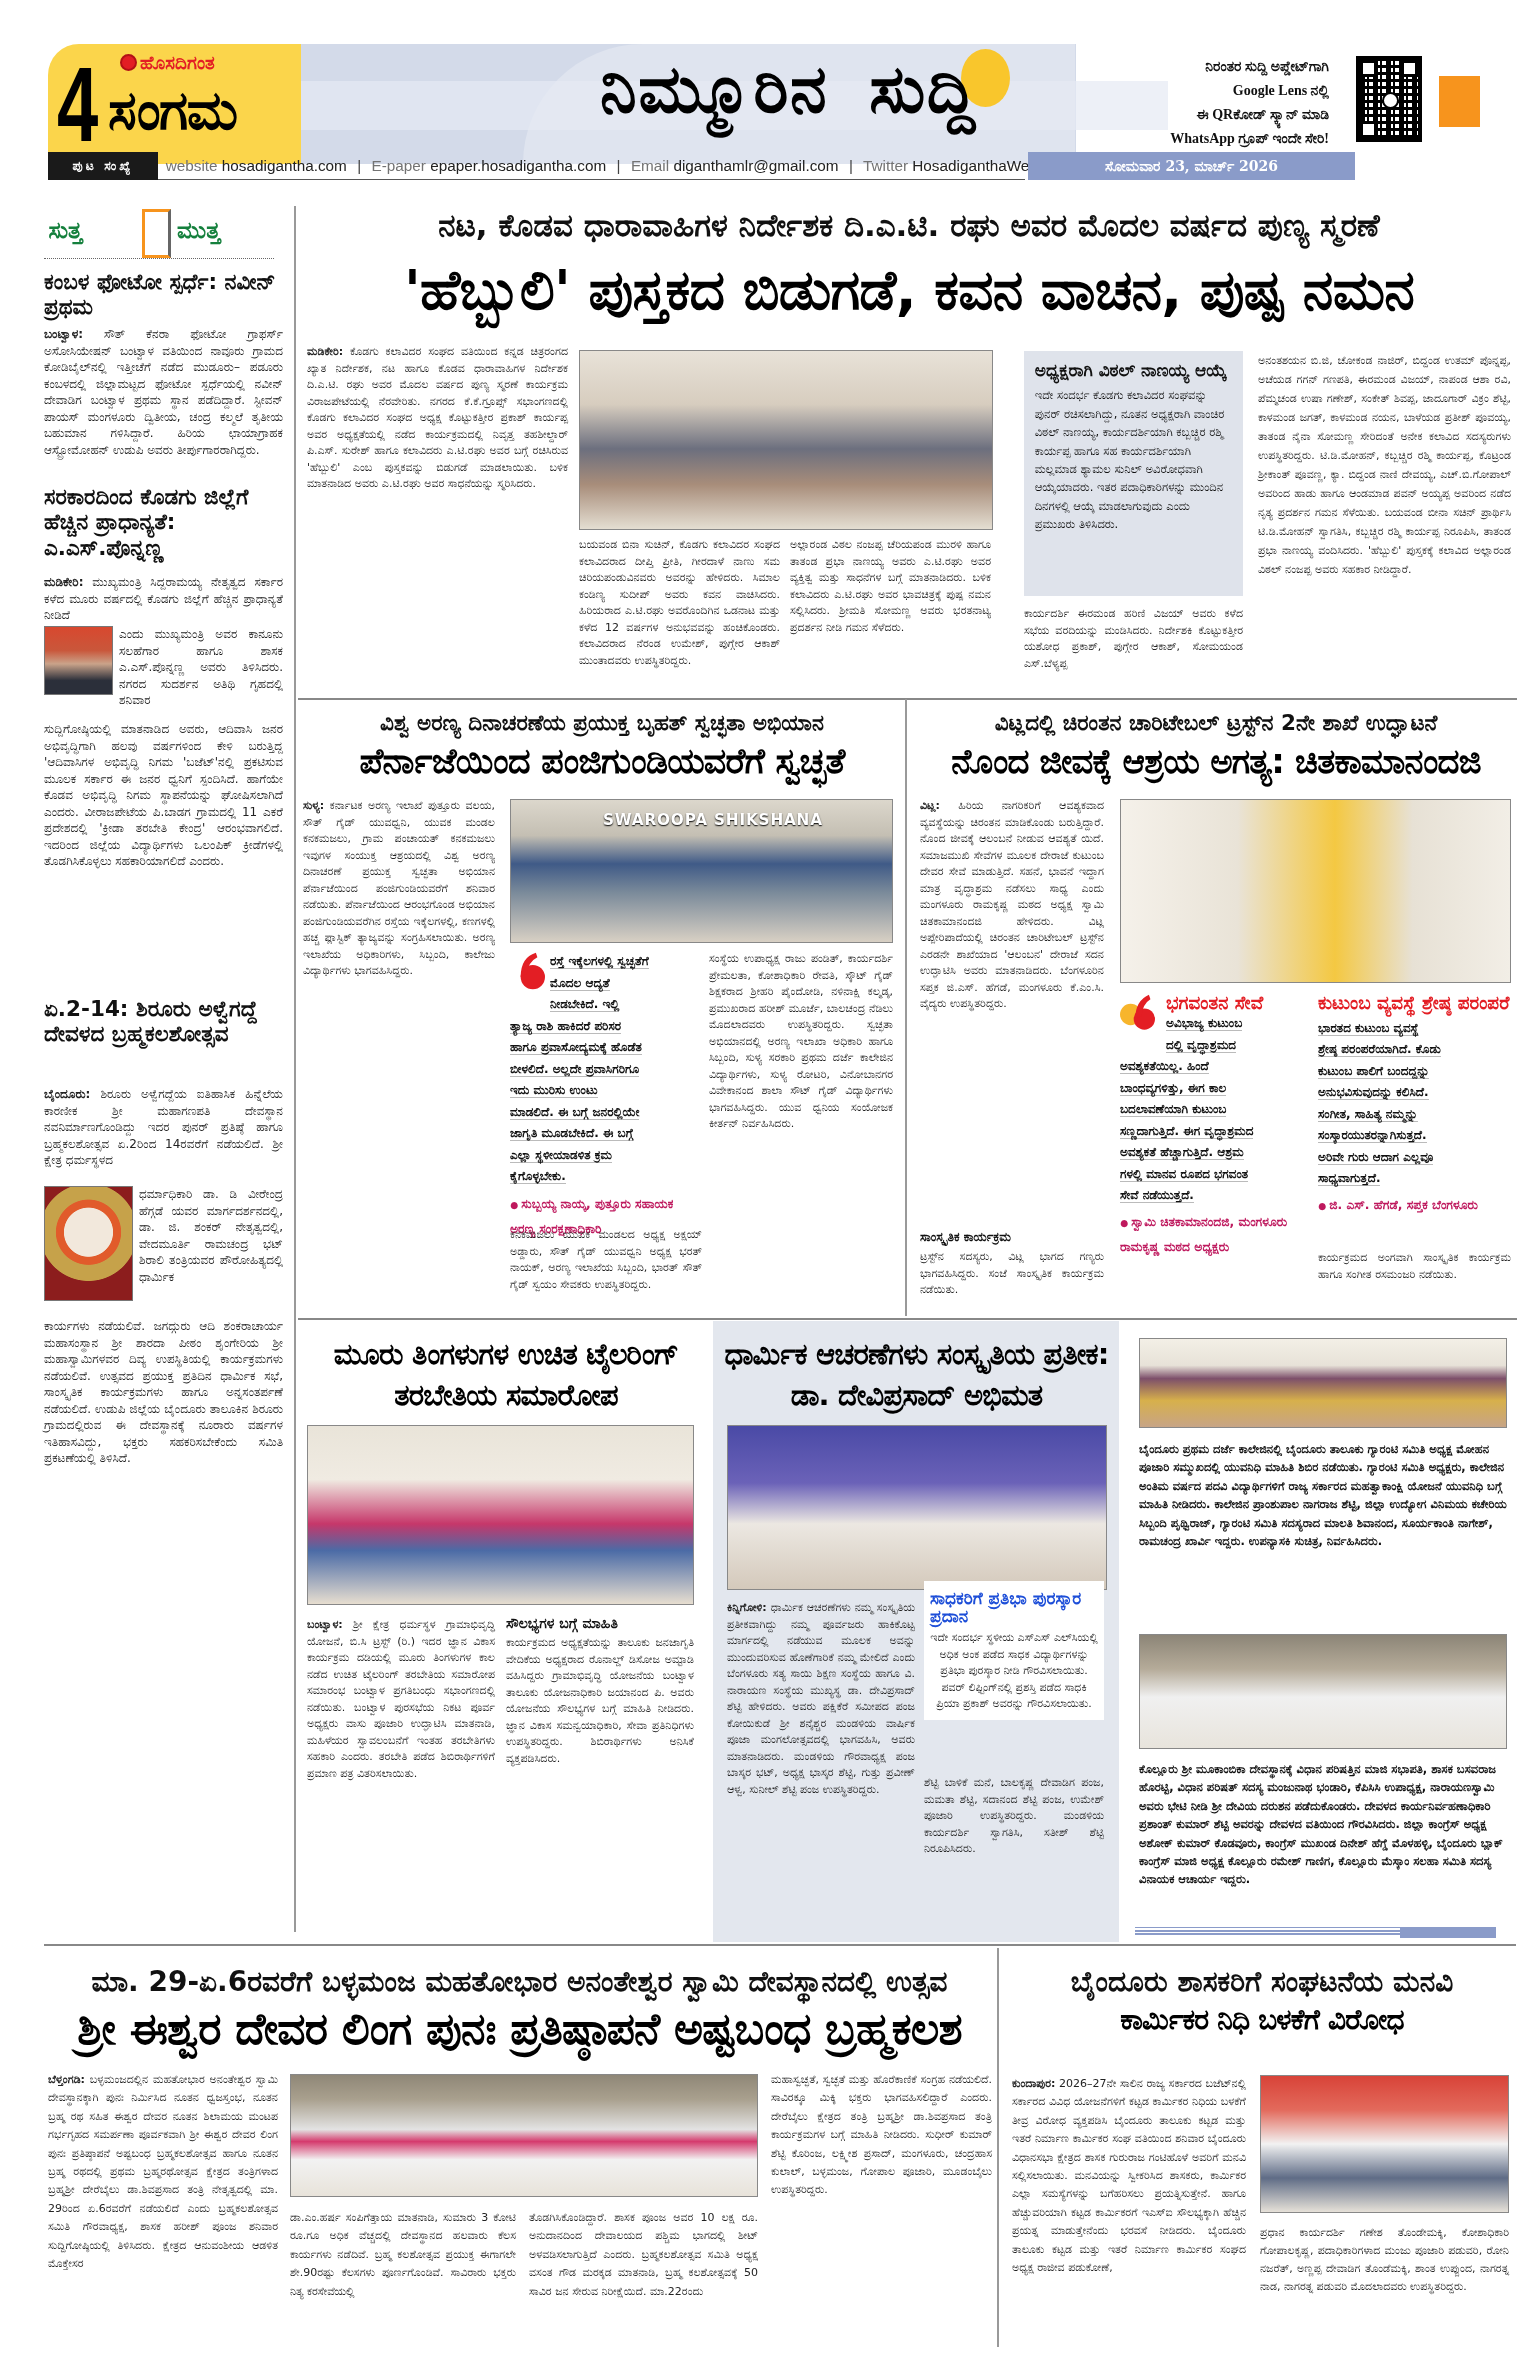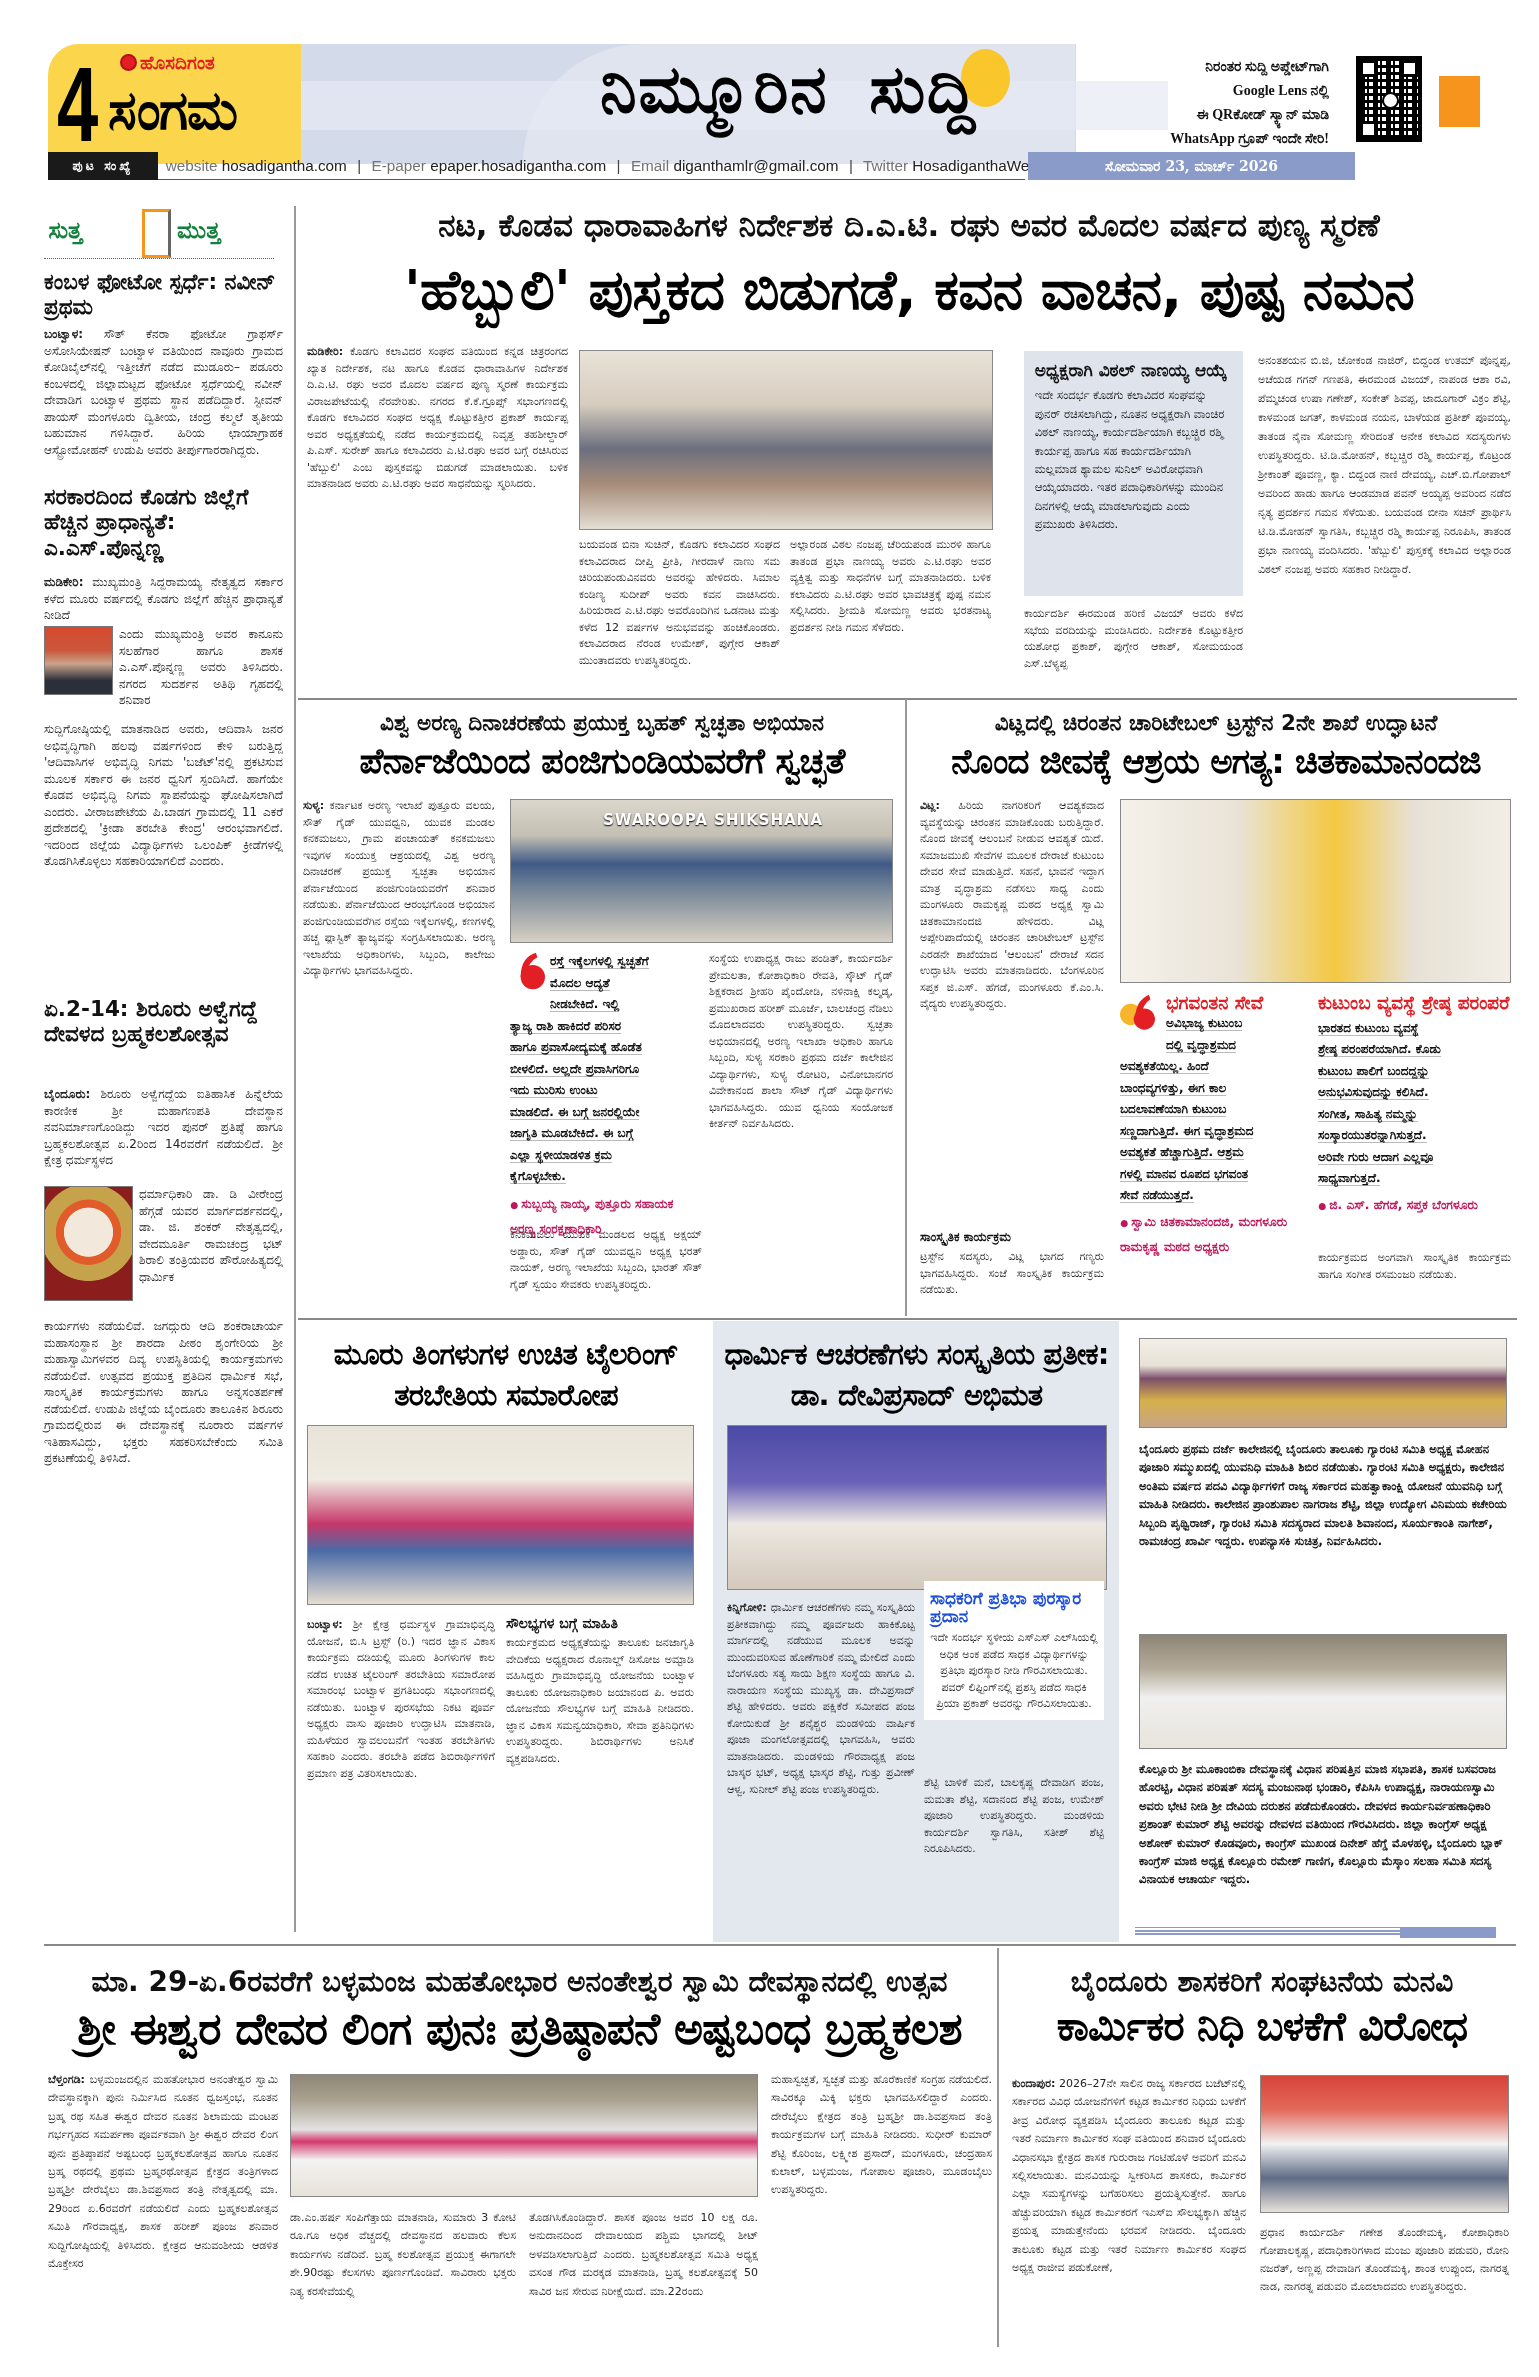--- a/index.html
+++ b/index.html
@@ -293,20 +293,20 @@
 <div class="abs body" style="left:48px;top:2071px;width:230px;line-height:18.4px">
   <span class="dateline">ಬೆಳ್ತಂಗಡಿ:</span>
   <span>ಬಳ್ಳಮಂಜದಲ್ಲಿನ ಮಹತೋಭಾರ ಅನಂತೇಶ್ವರ ಸ್ವಾಮಿ ದೇವಸ್ಥಾನಕ್ಕಾಗಿ ಪುನಃ ನಿರ್ಮಿಸಿದ ನೂತನ ಧ್ವಜಸ್ತಂಭ, ನೂತನ ಬ್ರಹ್ಮ ರಥ ಸಹಿತ ಈಶ್ವರ ದೇವರ ನೂತನ ಶಿಲಾಮಯ ಮಂಟಪ ಗರ್ಭಗೃಹದ ಸಮರ್ಪಣಾ ಪೂರ್ವಕವಾಗಿ ಶ್ರೀ ಈಶ್ವರ ದೇವರ ಲಿಂಗ ಪುನಃ ಪ್ರತಿಷ್ಠಾಪನೆ ಅಷ್ಟಬಂಧ ಬ್ರಹ್ಮಕಲಶೋತ್ಸವ ಹಾಗೂ ನೂತನ ಬ್ರಹ್ಮ ರಥದಲ್ಲಿ ಪ್ರಥಮ ಬ್ರಹ್ಮರಥೋತ್ಸವ ಕ್ಷೇತ್ರದ ತಂತ್ರಿಗಳಾದ ಬ್ರಹ್ಮಶ್ರೀ ದೇರೆಬೈಲು ಡಾ.ಶಿವಪ್ರಸಾದ ತಂತ್ರಿ ನೇತೃತ್ವದಲ್ಲಿ ಮಾ. 29ರಿಂದ ಏ.6ರವರೆಗೆ ನಡೆಯಲಿದೆ ಎಂದು ಬ್ರಹ್ಮಕಲಶೋತ್ಸವ ಸಮಿತಿ ಗೌರವಾಧ್ಯಕ್ಷ, ಶಾಸಕ ಹರೀಶ್ ಪೂಂಜ ಶನಿವಾರ ಸುದ್ದಿಗೋಷ್ಠಿಯಲ್ಲಿ ತಿಳಿಸಿದರು. ಕ್ಷೇತ್ರದ ಆನುವಂಶೀಯ ಆಡಳಿತ ಮೊಕ್ತೇಸರ</span>
 </div>
 <div class="abs pic-temple" style="left:290px;top:2074px;width:468px;height:123px;background:linear-gradient(180deg,#8f8777 0%,#a9a08e 20%,#e3e3e3 45%,#d53a6d 55%,#f2f2f2 70%,#e8e3da 100%)"></div>
 <div class="abs body" style="left:290px;top:2209px;width:226px;line-height:18.4px">ಡಾ.ಎಂ.ಹರ್ಷ ಸಂಪಿಗೆತ್ತಾಯ ಮಾತನಾಡಿ, ಸುಮಾರು 3 ಕೋಟಿ ರೂ.ಗೂ ಅಧಿಕ ವೆಚ್ಚದಲ್ಲಿ ದೇವಸ್ಥಾನದ ಹಲವಾರು ಕೆಲಸ ಕಾರ್ಯಗಳು ನಡೆದಿವೆ. ಬ್ರಹ್ಮ ಕಲಶೋತ್ಸವ ಪ್ರಯುಕ್ತ ಈಗಾಗಲೇ ಶೇ.90ರಷ್ಟು ಕೆಲಸಗಳು ಪೂರ್ಣಗೊಂಡಿವೆ. ಸಾವಿರಾರು ಭಕ್ತರು ನಿತ್ಯ ಕರಸೇವೆಯಲ್ಲಿ</div>
 <div class="abs body" style="left:529px;top:2209px;width:229px;line-height:18.4px">ತೊಡಗಿಸಿಕೊಂಡಿದ್ದಾರೆ. ಶಾಸಕ ಪೂಂಜ ಅವರ 10 ಲಕ್ಷ ರೂ. ಅನುದಾನದಿಂದ ದೇವಾಲಯದ ಪಶ್ಚಿಮ ಭಾಗದಲ್ಲಿ ಶೀಟ್ ಅಳವಡಿಸಲಾಗುತ್ತಿದೆ ಎಂದರು. ಬ್ರಹ್ಮಕಲಶೋತ್ಸವ ಸಮಿತಿ ಅಧ್ಯಕ್ಷ ವಸಂತ ಗೌಡ ಮರಕ್ಕಡ ಮಾತನಾಡಿ, ಬ್ರಹ್ಮ ಕಲಶೋತ್ಸವಕ್ಕೆ 50 ಸಾವಿರ ಜನ ಸೇರುವ ನಿರೀಕ್ಷೆಯಿದೆ. ಮಾ.22ರಂದು</div>
 <div class="abs body" style="left:771px;top:2071px;width:221px;line-height:18.4px">ಮಹಾಸ್ವಚ್ಛತೆ, ಸ್ವಚ್ಛತೆ ಮತ್ತು ಹೊರೆಕಾಣಿಕೆ ಸಂಗ್ರಹ ನಡೆಯಲಿದೆ. ಸಾವಿರಕ್ಕೂ ಮಿಕ್ಕಿ ಭಕ್ತರು ಭಾಗವಹಿಸಲಿದ್ದಾರೆ ಎಂದರು. ದೇರೆಬೈಲು ಕ್ಷೇತ್ರದ ತಂತ್ರಿ ಬ್ರಹ್ಮಶ್ರೀ ಡಾ.ಶಿವಪ್ರಸಾದ ತಂತ್ರಿ ಕಾರ್ಯಕ್ರಮಗಳ ಬಗ್ಗೆ ಮಾಹಿತಿ ನೀಡಿದರು. ಸುಧೀರ್ ಕುಮಾರ್ ಶೆಟ್ಟಿ ಕೊರಿಂಜ, ಲಕ್ಷ್ಮೀಶ ಪ್ರಸಾದ್, ಮಂಗಳೂರು, ಚಂದ್ರಹಾಸ ಕುಲಾಲ್, ಬಳ್ಳಮಂಜ, ಗೋಪಾಲ ಪೂಜಾರಿ, ಮೂಡಂಬೈಲು ಉಪಸ್ಥಿತರಿದ್ದರು.</div>
 
 <div class="abs kicker" style="left:1005px;top:1965px;width:514px;font-size:28px">ಬೈಂದೂರು ಶಾಸಕರಿಗೆ ಸಂಘಟನೆಯ ಮನವಿ</div>
-<div class="abs headline" style="left:1005px;top:2003px;width:514px;font-size:40px">ಕಾರ್ಮಿಕರ ನಿಧಿ ಬಳಕೆಗೆ ವಿರೋಧ</div>
+<div class="abs headline" style="left:1005px;top:2003px;width:514px;font-size:28px">ಕಾರ್ಮಿಕರ ನಿಧಿ ಬಳಕೆಗೆ ವಿರೋಧ</div>
 <div class="abs body" style="left:1012px;top:2075px;width:234px;line-height:18.4px">
   <span class="dateline">ಕುಂದಾಪುರ:</span>
   <span>2026–27ನೇ ಸಾಲಿನ ರಾಜ್ಯ ಸರ್ಕಾರದ ಬಜೆಟ್‌ನಲ್ಲಿ ಸರ್ಕಾರದ ವಿವಿಧ ಯೋಜನೆಗಳಿಗೆ ಕಟ್ಟಡ ಕಾರ್ಮಿಕರ ನಿಧಿಯ ಬಳಕೆಗೆ ತೀವ್ರ ವಿರೋಧ ವ್ಯಕ್ತಪಡಿಸಿ ಬೈಂದೂರು ತಾಲೂಕು ಕಟ್ಟಡ ಮತ್ತು ಇತರೆ ನಿರ್ಮಾಣ ಕಾರ್ಮಿಕರ ಸಂಘ ವತಿಯಿಂದ ಶನಿವಾರ ಬೈಂದೂರು ವಿಧಾನಸಭಾ ಕ್ಷೇತ್ರದ ಶಾಸಕ ಗುರುರಾಜ ಗಂಟಿಹೊಳೆ ಅವರಿಗೆ ಮನವಿ ಸಲ್ಲಿಸಲಾಯಿತು. ಮನವಿಯನ್ನು ಸ್ವೀಕರಿಸಿದ ಶಾಸಕರು, ಕಾರ್ಮಿಕರ ಎಲ್ಲಾ ಸಮಸ್ಯೆಗಳನ್ನು ಬಗೆಹರಿಸಲು ಪ್ರಯತ್ನಿಸುತ್ತೇನೆ. ಹಾಗೂ ಹೆಚ್ಚುವರಿಯಾಗಿ ಕಟ್ಟಡ ಕಾರ್ಮಿಕರಗೆ ಇಎಸ್‌ಐ ಸೌಲಭ್ಯಕ್ಕಾಗಿ ಹೆಚ್ಚಿನ ಪ್ರಯತ್ನ ಮಾಡುತ್ತೇನೆಂದು ಭರವಸೆ ನೀಡಿದರು. ಬೈಂದೂರು ತಾಲೂಕು ಕಟ್ಟಡ ಮತ್ತು ಇತರೆ ನಿರ್ಮಾಣ ಕಾರ್ಮಿಕರ ಸಂಘದ ಅಧ್ಯಕ್ಷ ರಾಜೀವ ಪಡುಕೋಣೆ,</span>
 </div>
 <div class="abs pic-protest" style="left:1260px;top:2075px;width:249px;height:138px"></div>
 <div class="abs body" style="left:1260px;top:2224px;width:249px;line-height:18px">ಪ್ರಧಾನ ಕಾರ್ಯದರ್ಶಿ ಗಣೇಶ ತೊಂಡೇಮಕ್ಕಿ, ಕೋಶಾಧಿಕಾರಿ ಗೋಪಾಲಕೃಷ್ಣ, ಪದಾಧಿಕಾರಿಗಳಾದ ಮಂಜು ಪೂಜಾರಿ ಪಡುವರಿ, ರೋನಿ ನಜರೆತ್, ಅಣ್ಣಪ್ಪ ದೇವಾಡಿಗ ತೊಂಡೆಮಕ್ಕಿ, ಶಾಂತ ಉಪ್ಪುಂದ, ನಾಗರತ್ನ ನಾಡ, ನಾಗರತ್ನ ಪಡುವರಿ ಮೊದಲಾದವರು ಉಪಸ್ಥಿತರಿದ್ದರು.</div>
 
 
 </body></html>

